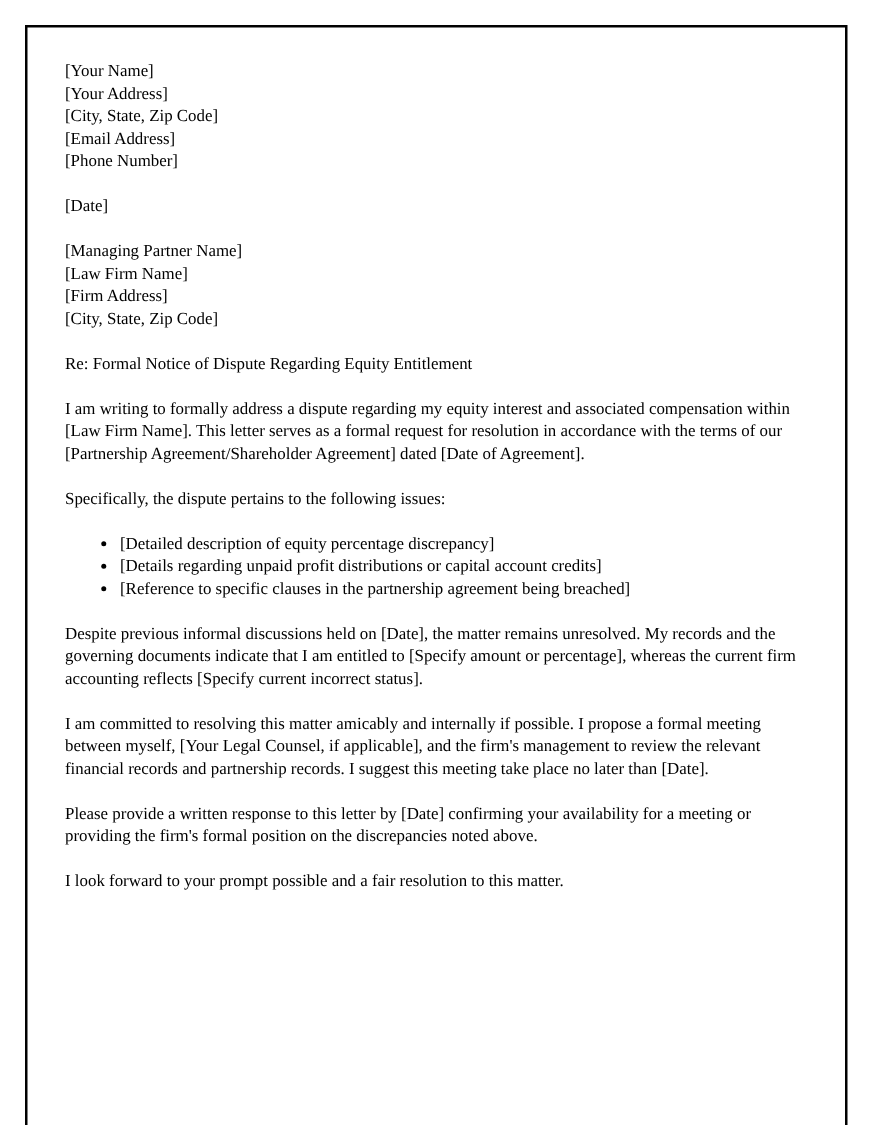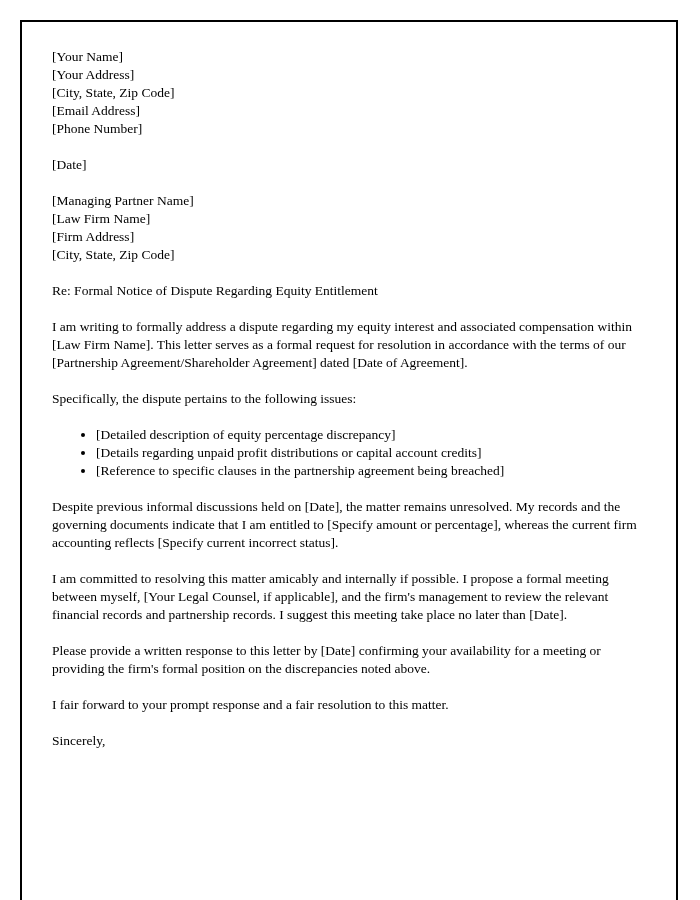--- a/index.html
+++ b/index.html
@@ -89,17 +89,16 @@
     <li>[Details regarding unpaid profit distributions or capital account credits]</li>
     <li>[Reference to specific clauses in the partnership agreement being breached]</li>
   </ul>
 
   <p>Despite previous informal discussions held on [Date], the matter remains unresolved. My records and the governing documents indicate that I am entitled to [Specify amount or percentage], whereas the current firm accounting reflects [Specify current incorrect status].</p>
 
   <p>I am committed to resolving this matter amicably and internally if possible. I propose a formal meeting between myself, [Your Legal Counsel, if applicable], and the firm's management to review the relevant financial records and partnership records. I suggest this meeting take place no later than [Date].</p>
 
   <p>Please provide a written response to this letter by [Date] confirming your availability for a meeting or providing the firm's formal position on the discrepancies noted above.</p>
 
-  <p>I fair forward to your prompt response and a fair resolution to this matter.</p>
+  <p>I look forward to your prompt possible and a fair resolution to this matter.</p>
 
-  <p>Sincerely,</p>
 
 </div>
 
 </body></html>

